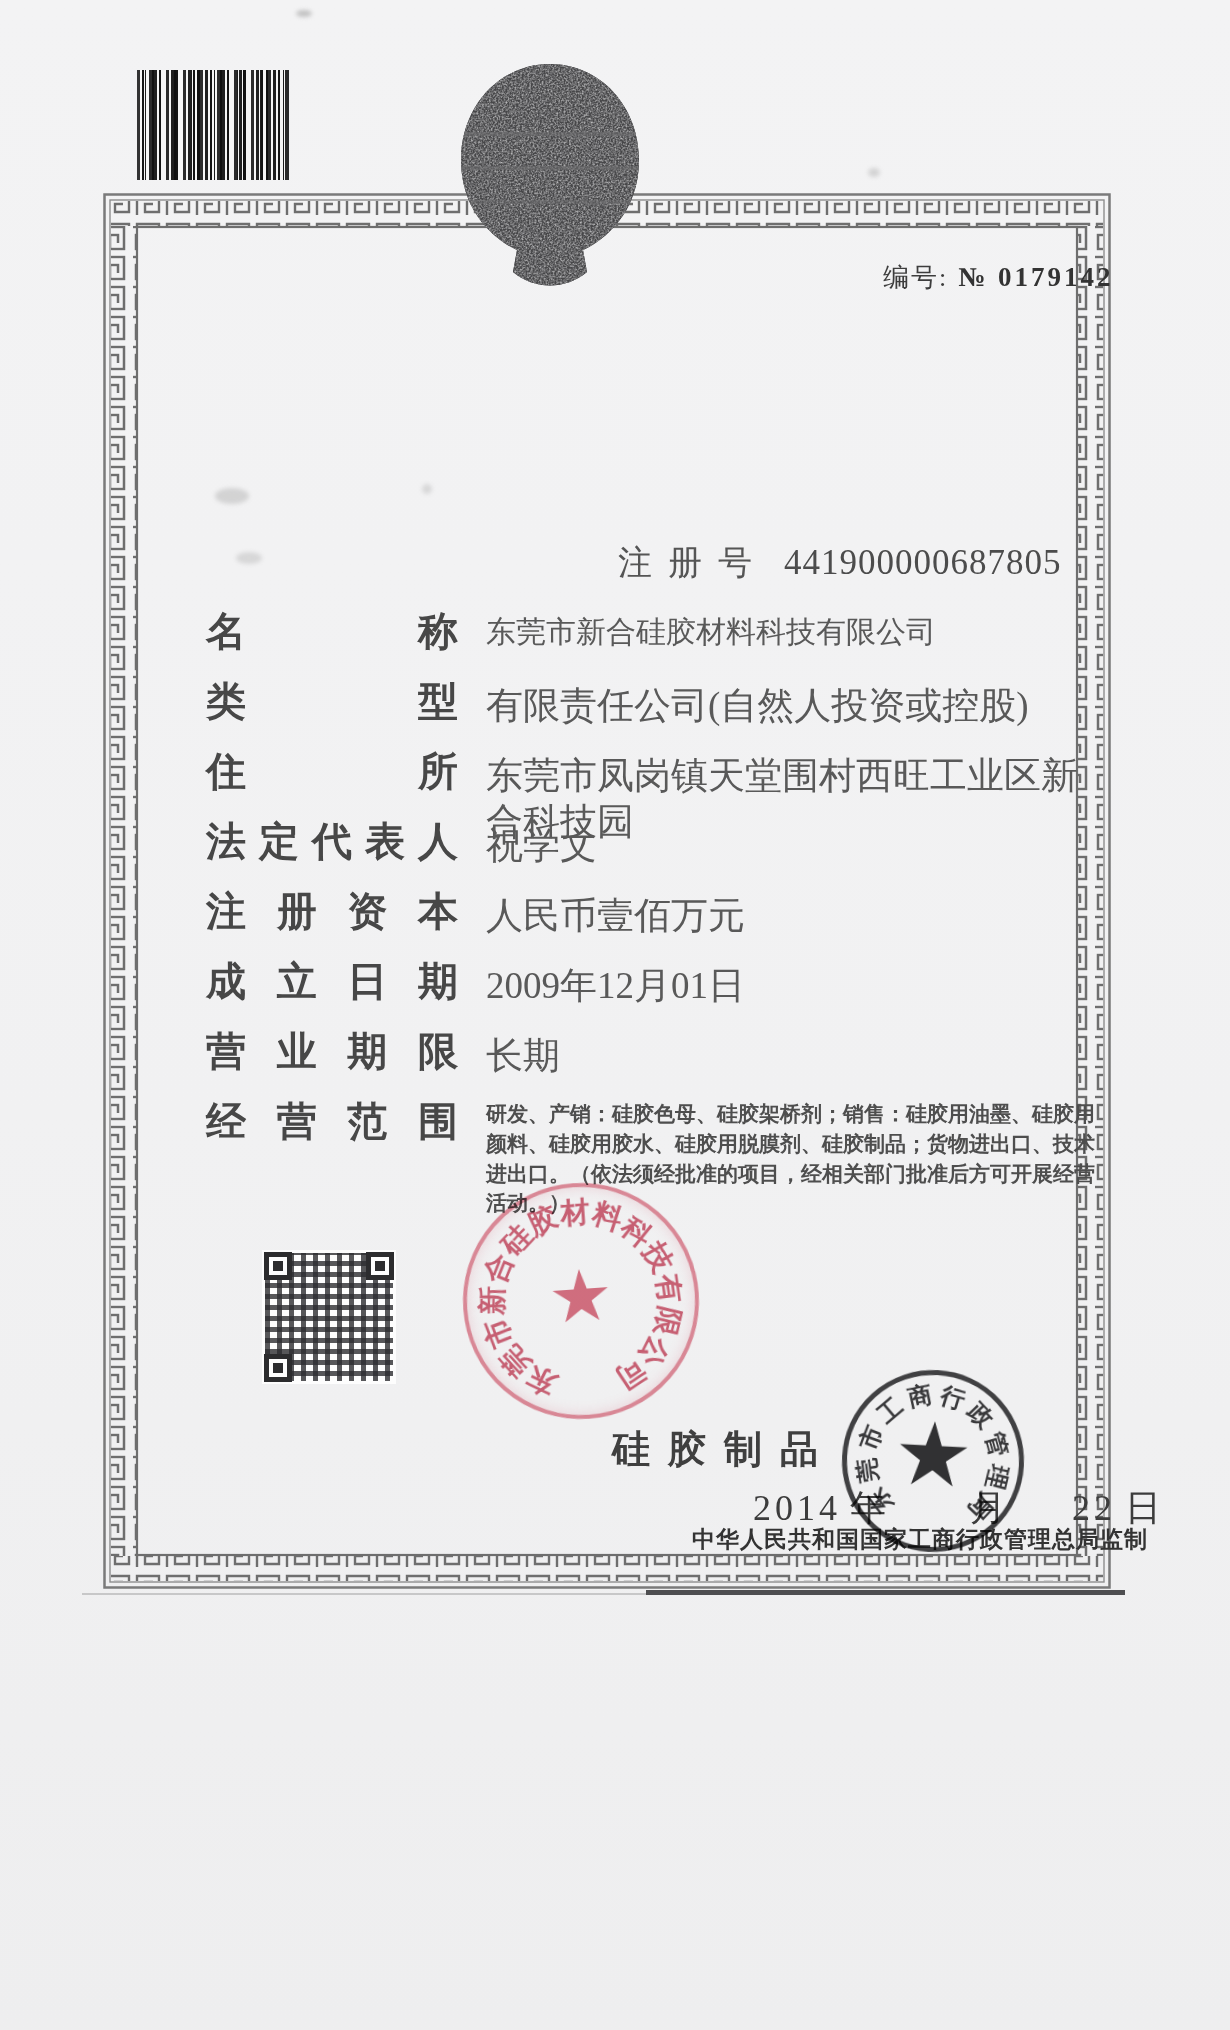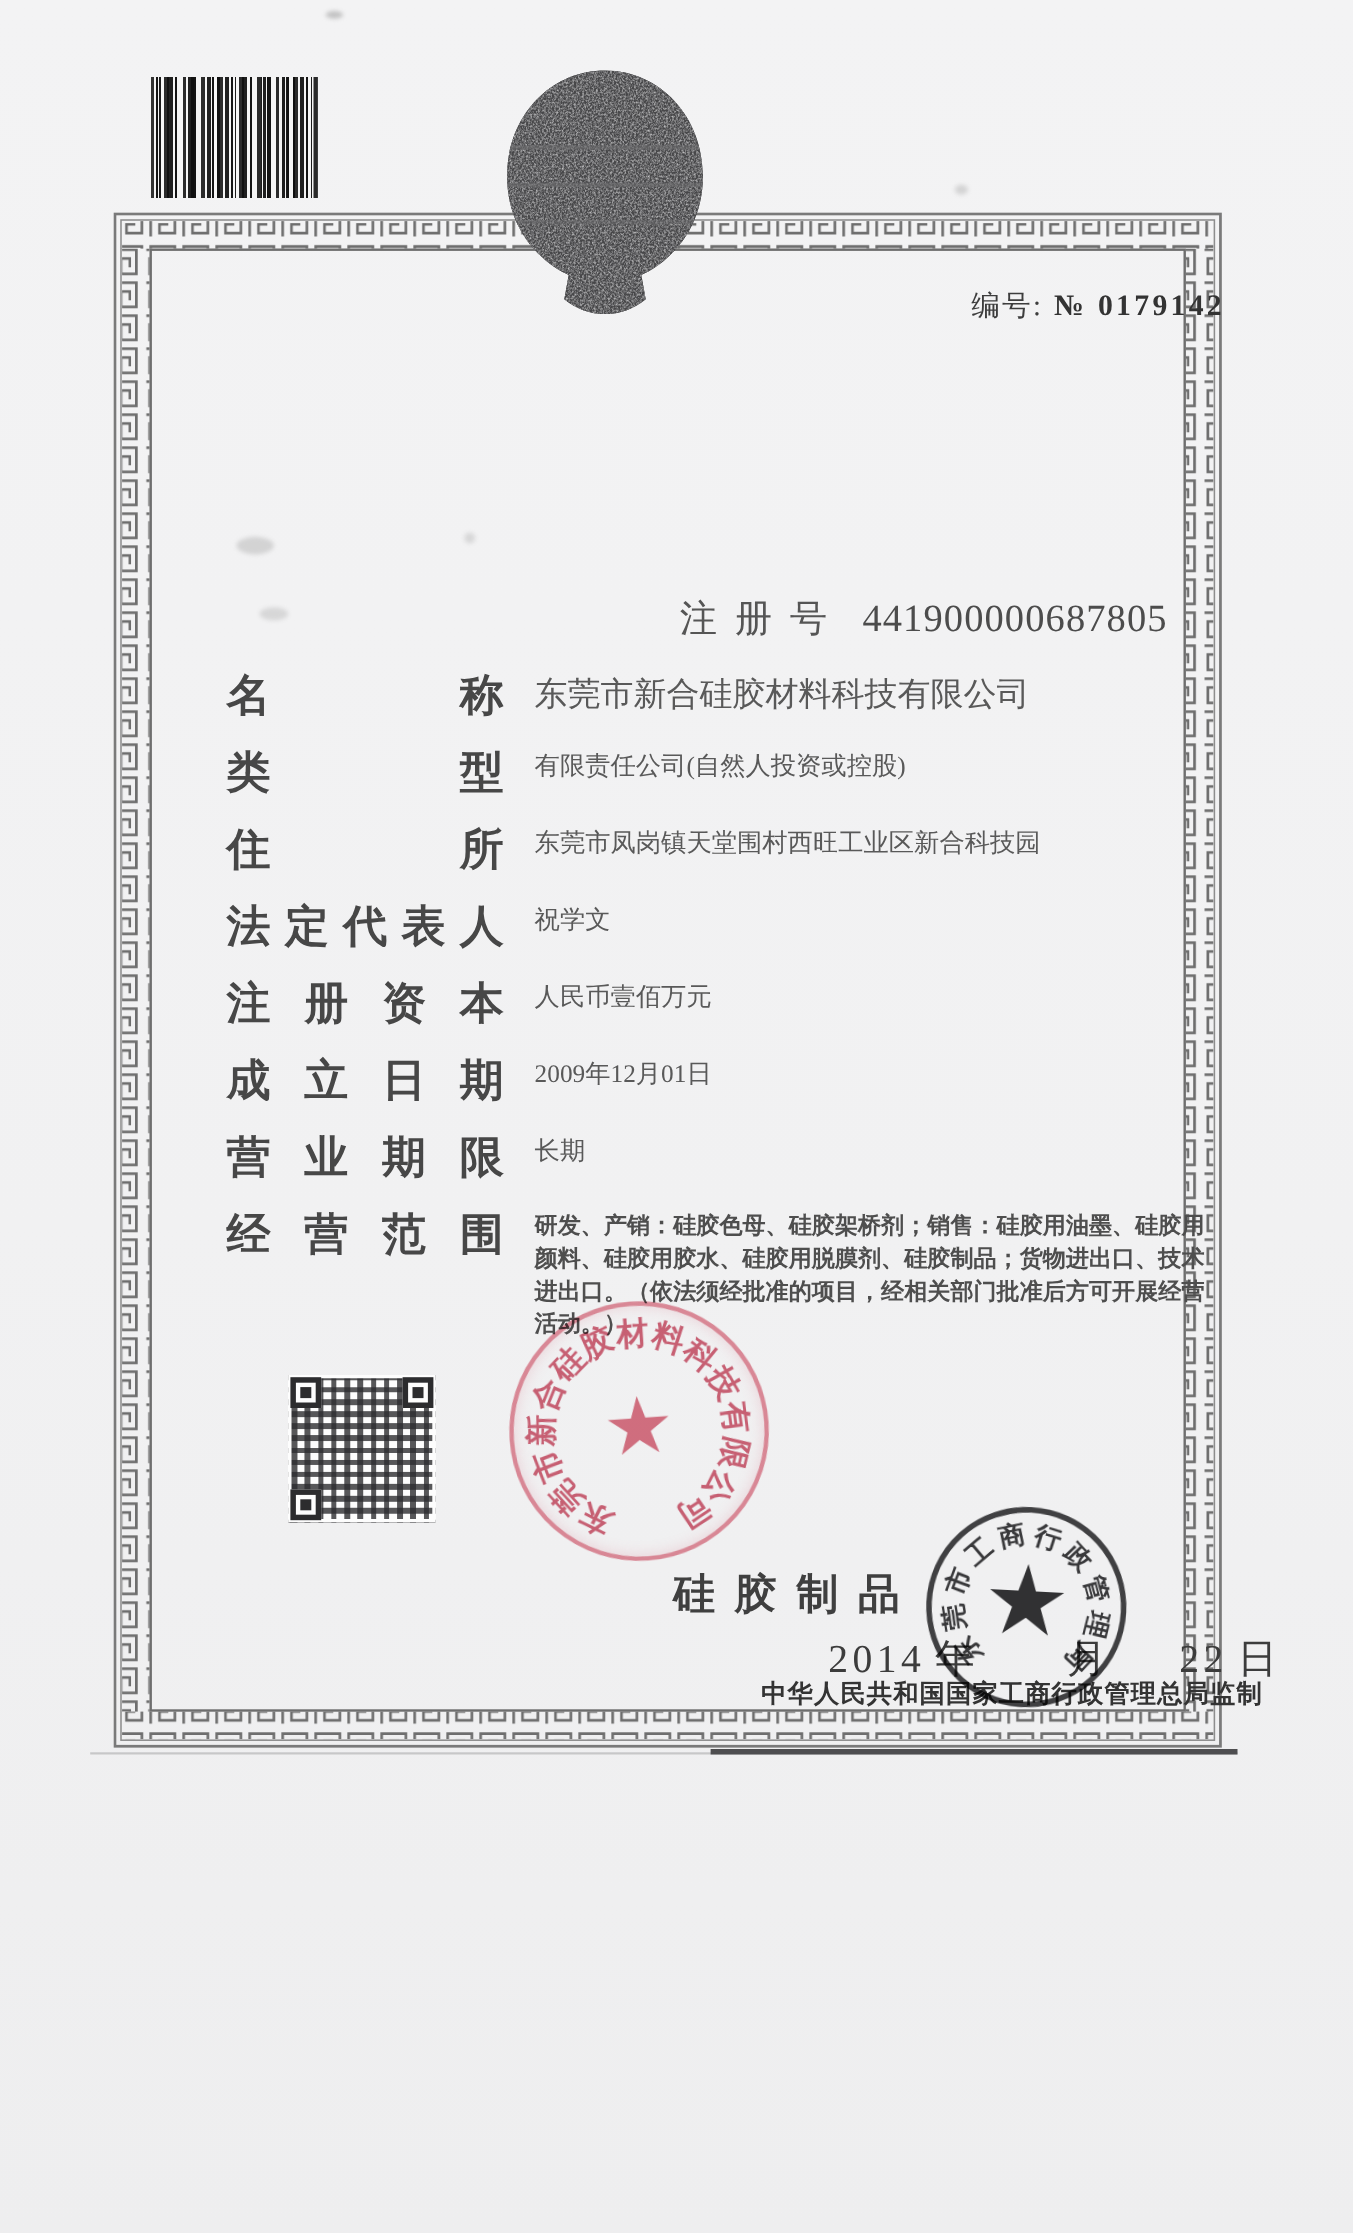--- a/index.html
+++ b/index.html
@@ -48,21 +48,21 @@
 
   
   .fields{position:absolute;left:206px;top:604px;width:900px;z-index:4;}
   .row{display:flex;align-items:flex-start;height:70px;}
   .row.tall{height:auto;min-height:70px;}
   .row .lbl{
     width:252px;display:flex;justify-content:space-between;
     font-size:40px;font-weight:600;color:#474747;flex:none;
     filter:blur(.2px);
   }
-  .row .val{margin-left:28px;padding-top:9px;font-size:23px;color:#595959;max-width:618px;line-height:1.25;}
+  .row .val{margin-left:28px;padding-top:9px;font-size:37px;color:#595959;max-width:618px;line-height:1.25;}
   .row .val.small{font-size:21px;font-weight:600;color:#4e4e4e;line-height:1.42;padding-top:6px;}
 
   
   .qr{
     position:absolute;left:262px;top:1250px;width:134px;height:134px;z-index:4;
     background-color:#fdfdfd;
     background-image:
       repeating-linear-gradient(0deg,rgba(45,45,48,.8) 0 5px,rgba(0,0,0,0) 5px 11px),
       repeating-linear-gradient(90deg,rgba(45,45,48,.8) 0 5px,rgba(0,0,0,0) 5px 12px);
     background-position:3px 3px;

